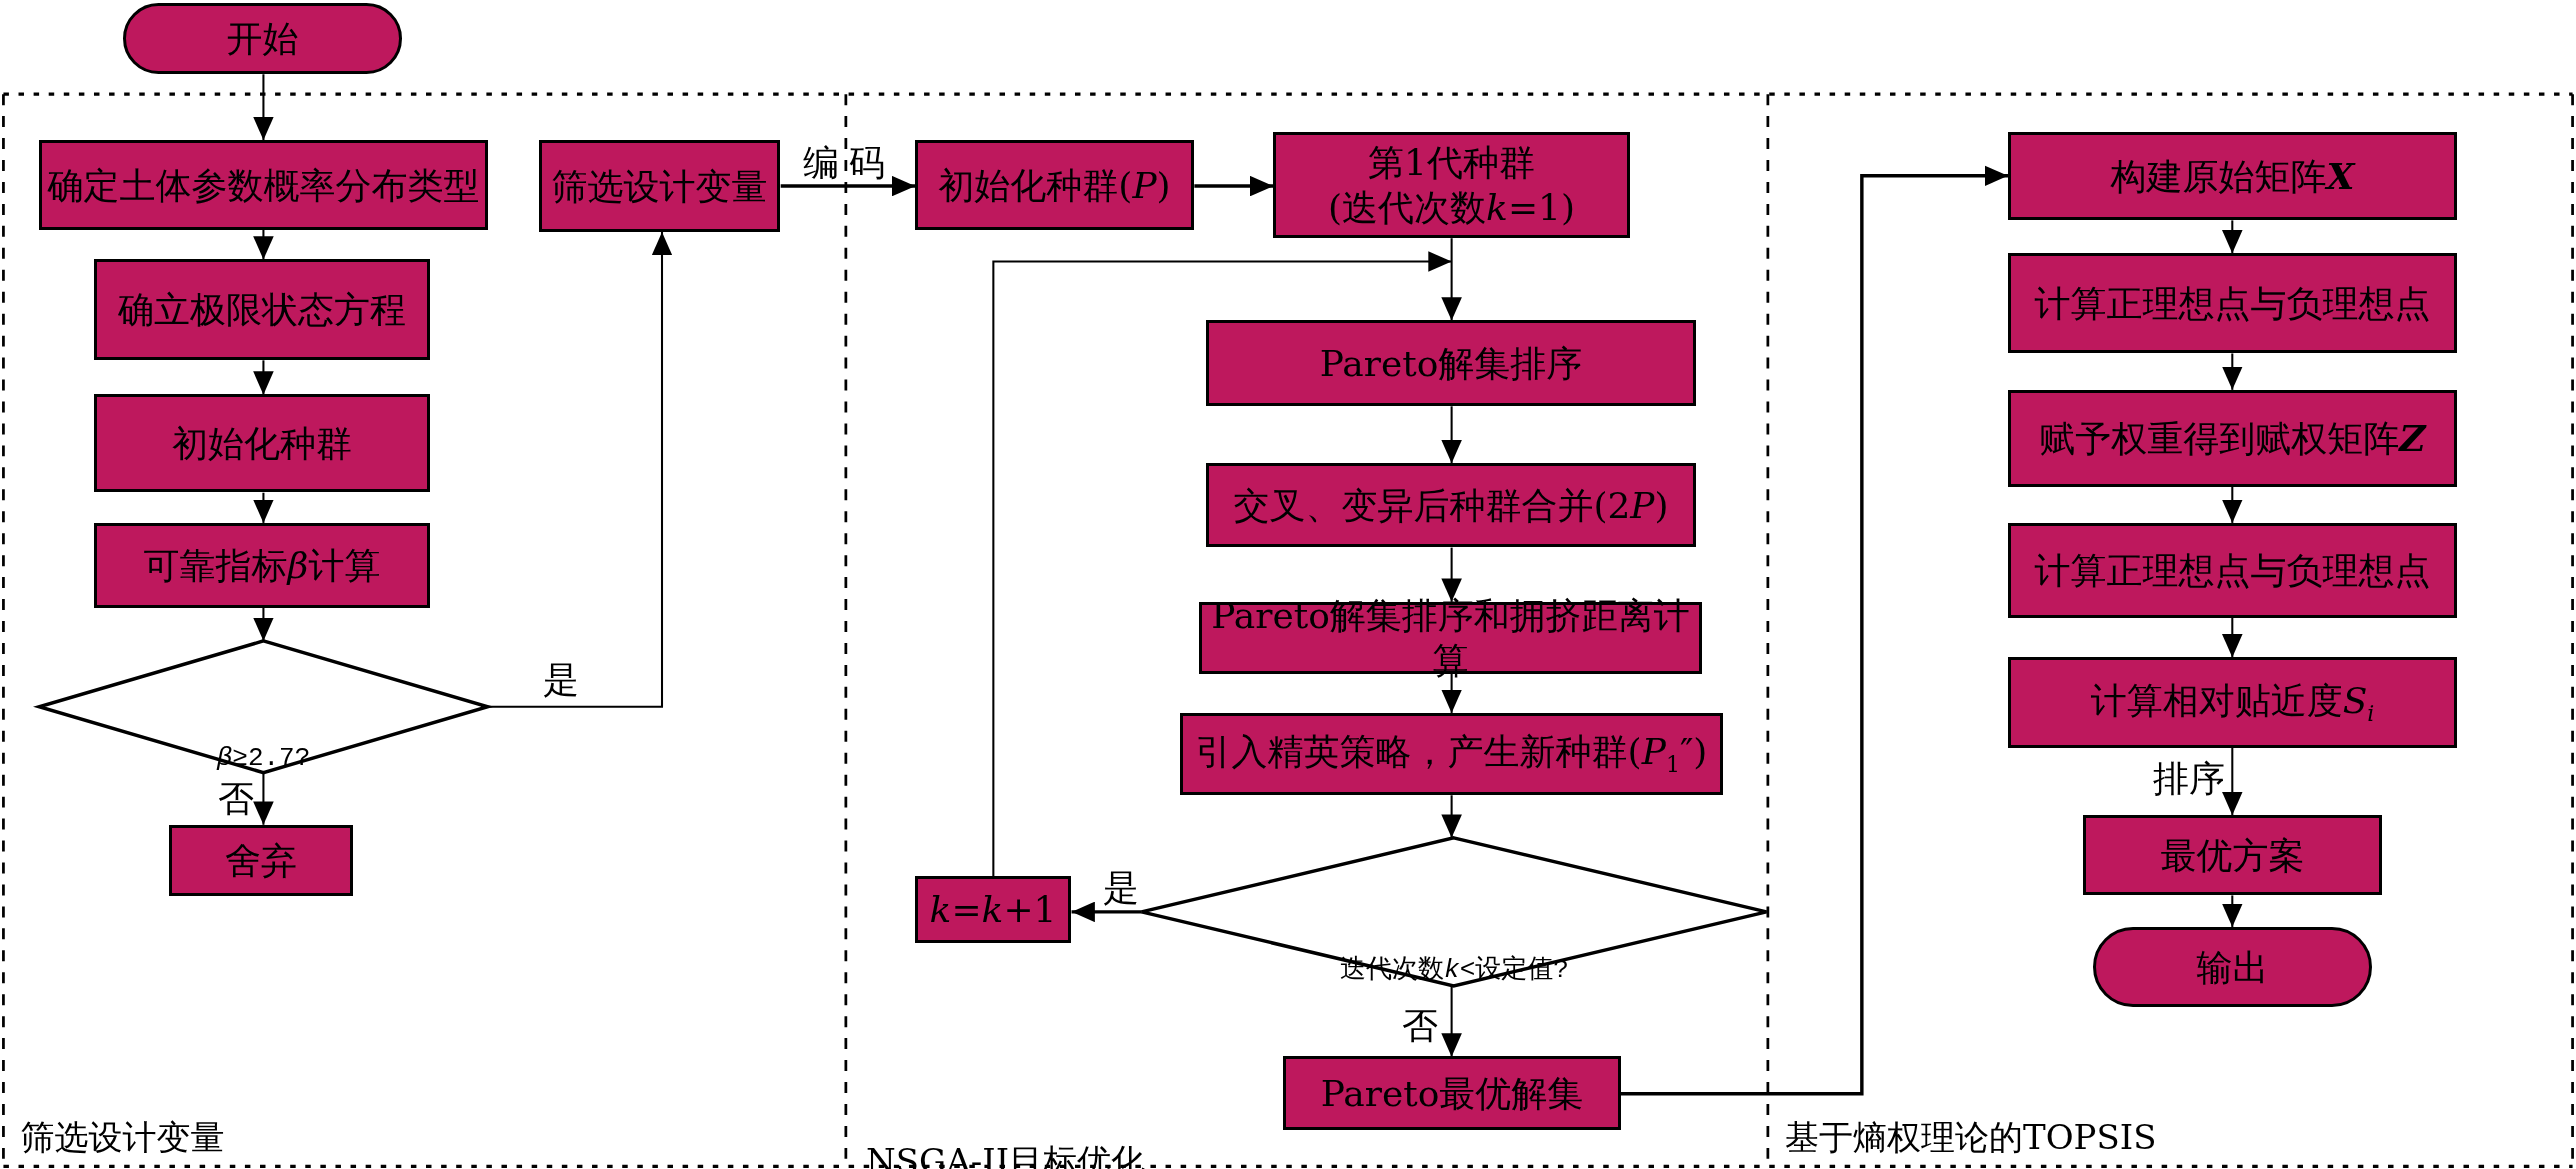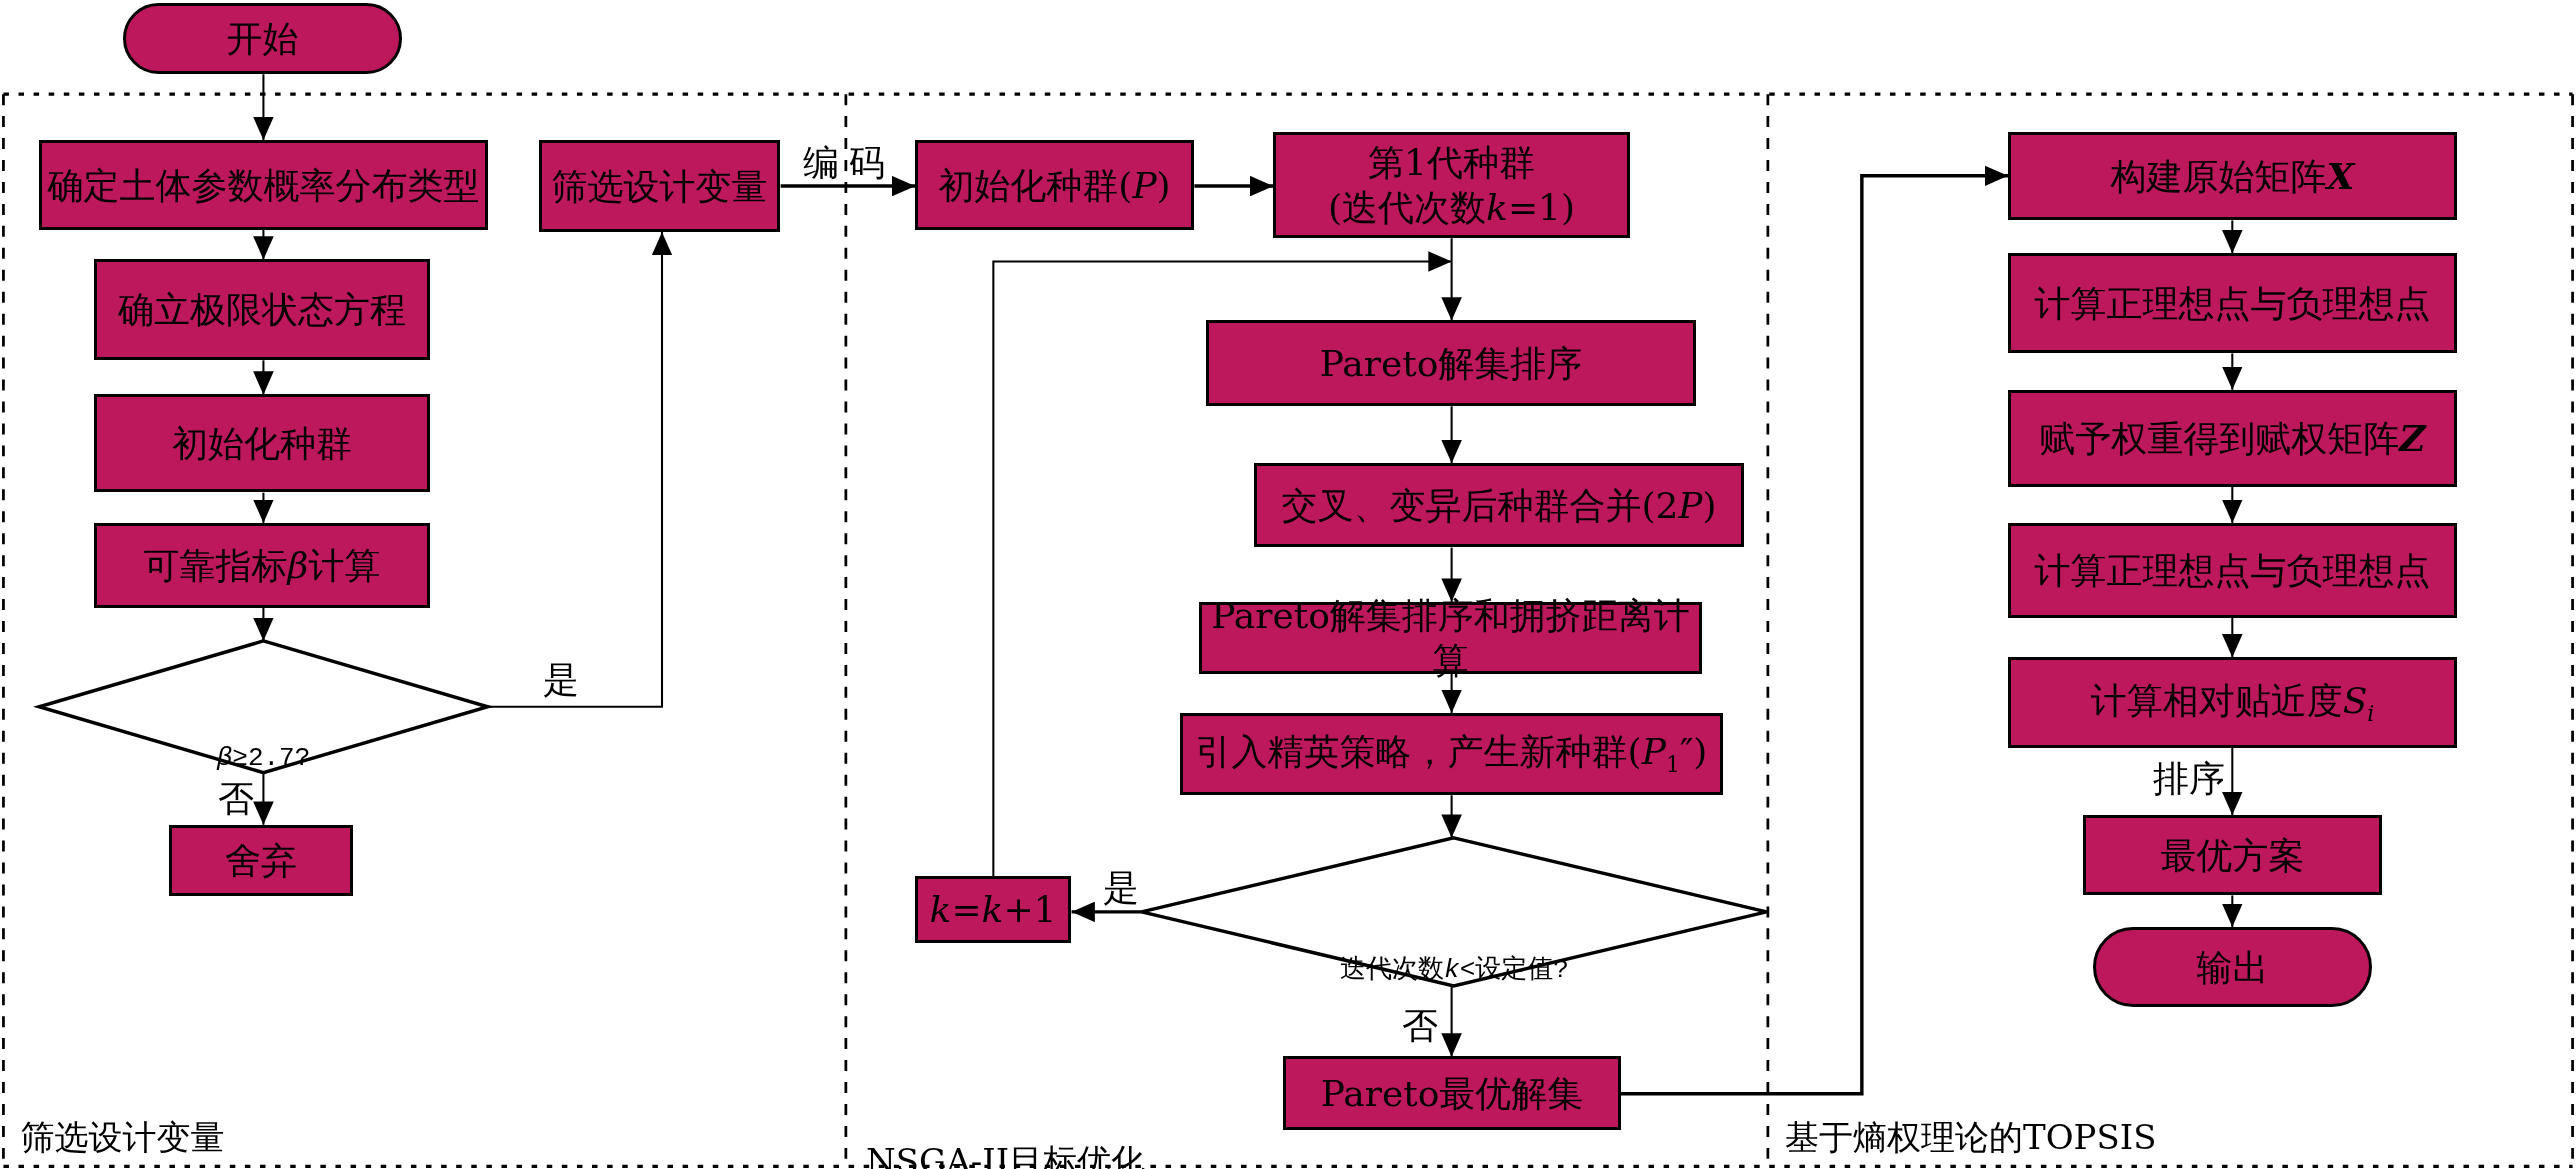--- a/index.html
+++ b/index.html
@@ -109,21 +109,21 @@
 <div class="node" style="left:915px;top:140px;width:279px;height:90px;">
   <span><span>初始化种群(</span><span class="it">P</span><span>)</span></span>
 </div>
 <div class="node" style="left:1273px;top:132px;width:357px;height:106px;flex-direction:column;">
   <span>第1代种群</span>
   <span><span>(迭代次数</span><span class="it">k</span><span>=1)</span></span>
 </div>
 <div class="node" style="left:1206px;top:320px;width:490px;height:86px;">
   <span>Pareto解集排序</span>
 </div>
-<div class="node" style="left:1254px;top:463px;width:490px;height:84px;">
+<div class="node" style="left:1206px;top:463px;width:490px;height:84px;">
   <span><span>交叉、变异后种群合并(2</span><span class="it">P</span><span>)</span></span>
 </div>
 <div class="node" style="left:1199px;top:602px;width:503px;height:72px;">
   <span>Pareto解集排序和拥挤距离计算</span>
 </div>
 <div class="node" style="left:1180px;top:713px;width:543px;height:82px;">
   <span><span>引入精英策略，产生新种群(</span><span class="it">P</span><sub style="font-size:22px;">1</sub><span>″)</span></span>
 </div>
 <div class="diamond-text" style="left:1142px;top:838px;width:625px;height:148px;">
   <span><span>迭代次数</span><span class="it">k</span><span>&lt;设定值?</span></span>

